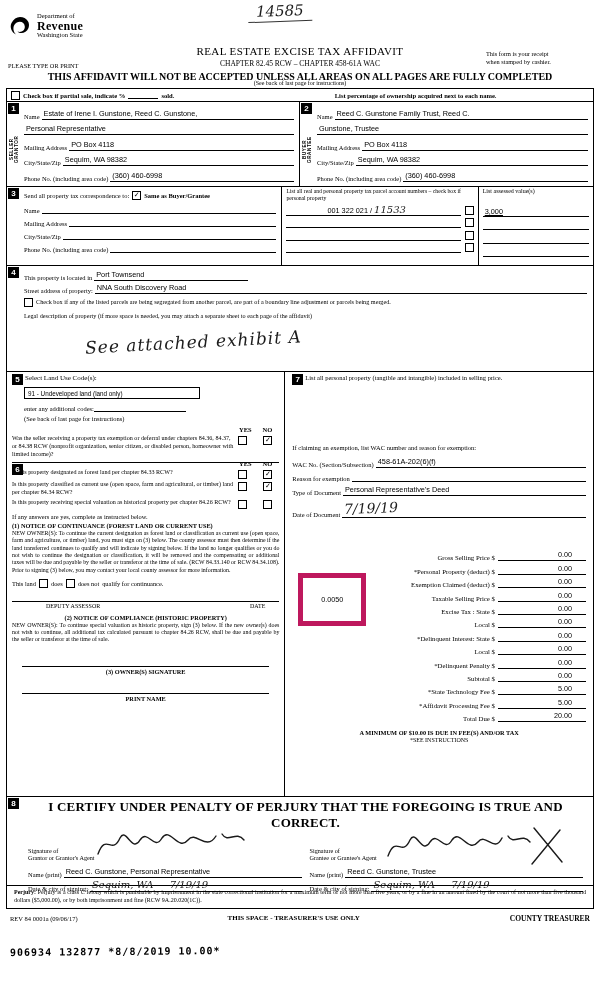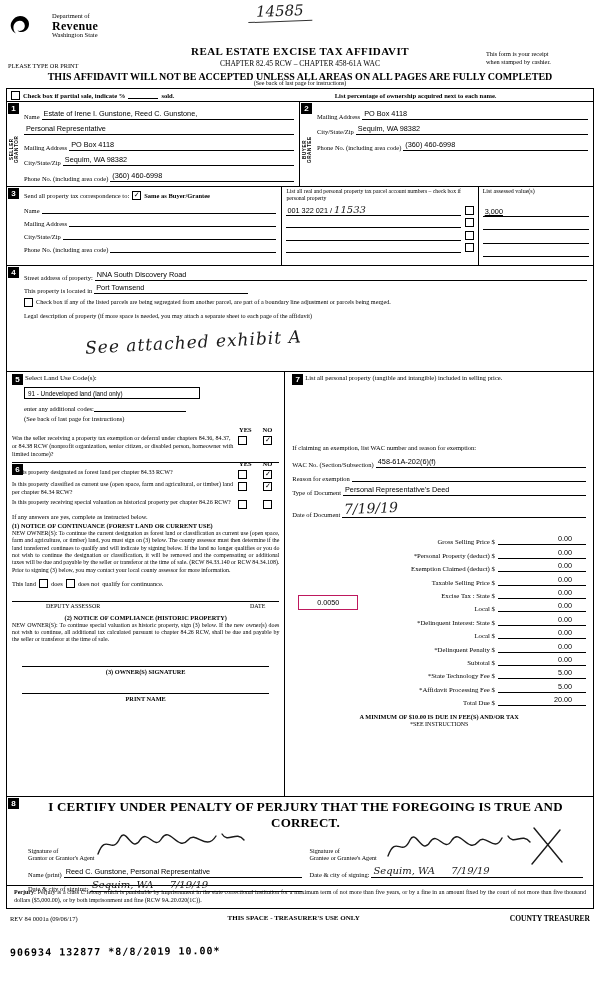--- a/index.html
+++ b/index.html
@@ -1,31 +1,31 @@
 <!DOCTYPE html>
 <html><head>
 <meta charset="utf-8">
 <style>
   html,body{margin:0;padding:0;background:#fff;}
   .page{position:relative;width:600px;height:984px;background:#fff;color:#000;
         font-family:"Liberation Serif",serif;overflow:hidden;margin:0 auto;}
-  .sans{font-family:"Liberation Sans",sans-serif;}
+  .sans{font-family:"Liberation Sans",sans-serif;margin-left:40px;}
   .hand{font-family:"DejaVu Serif",serif;font-style:italic;color:#1c1c1c;}
   .b{font-weight:bold;}
   
   .hdr{position:relative;height:88px;}
-  .logo{position:absolute;left:8px;top:13px;display:flex;gap:20px;align-items:center;}
+  .logo{position:absolute;left:8px;top:13px;display:flex;gap:5px;align-items:flex-end;}
   .logo-text{line-height:1.05;}
   .lt1{font-size:6.5px;}
   .lt2{font-size:12px;font-weight:bold;letter-spacing:.3px;}
   .lt3{font-size:6.5px;}
   .top-num{position:absolute;left:248px;top:2px;font-size:15px;transform:rotate(-2deg);
            border-bottom:1.5px solid #333;padding:0 8px 1px;}
   .title{position:absolute;left:0;right:0;top:45px;text-align:center;font-size:11px;
-         font-weight:bold;letter-spacing:.4px;}
+         font-weight:normal;letter-spacing:.4px;}
   .chapter{position:absolute;left:0;right:0;top:59px;text-align:center;font-size:7.5px;}
   .receipt{position:absolute;right:10px;top:50px;font-size:6.3px;line-height:1.3;width:104px;}
   .ptype{position:absolute;left:8px;top:62px;font-size:6.3px;}
   .warn{position:absolute;left:0;right:0;top:71px;text-align:center;font-size:10px;font-weight:bold;}
   .seeback{position:absolute;left:0;right:0;top:80px;text-align:center;font-size:6px;}
   
   .formbox{margin:0 6px;border:1.5px solid #000;}
   .cb{display:inline-block;width:7px;height:7px;border:1px solid #000;font-size:7px;
       line-height:7px;text-align:center;vertical-align:-1px;background:#fff;flex:none;overflow:visible;}
   .numbox{position:absolute;width:11px;height:11px;background:#000;color:#fff;
@@ -97,27 +97,27 @@
   .csig{border-top:1px solid #000;text-align:center;font-weight:bold;font-size:6.3px;
         padding-top:1px;margin:22px 10px 0;}
   
   .sec7head{width:250px;}
   .gap1{height:58px;}
   .exm{font-size:6.5px;margin-bottom:3px;}
   .midR .fld{height:14px;}
   .reasonval{font:10px "Liberation Sans",sans-serif;margin:4px 0 6px 2px;}
   .datefld{height:22px !important;}
   .handdate{font-size:14px;transform:rotate(-2deg);display:inline-block;}
-  .feewrap{margin-top:14px;}
+  .feewrap{margin-top:30px;}
   .fee{display:flex;align-items:flex-end;height:13.4px;position:relative;}
   .fl{flex:1;text-align:right;font-size:6.8px;padding-right:3px;}
   .fa{flex:none;width:88px;border-bottom:1px solid #000;text-align:right;
       font:7.2px "Liberation Sans",sans-serif;padding:0 14px 1px 0;box-sizing:border-box;}
-  .rate{position:absolute;left:6px;bottom:2px;border:1px solid #be185d;width:58px;text-align:center;
-        font:7.2px "Liberation Sans",sans-serif;padding:2px 0;}
+  .rate{position:absolute;left:6px;bottom:2px;border:5px solid #be185d;width:58px;text-align:center;
+        font:7.2px "Liberation Sans",sans-serif;padding:17px 0;}
   .minnote{text-align:center;font-weight:bold;font-size:6.3px;margin-top:7px;}
   .seeinstr{text-align:center;font-size:6px;margin-top:1px;}
   
   .sec8{position:relative;height:88px;padding:2px 6px 2px 17px;box-sizing:border-box;}
   .sec8 .numbox{left:1px;top:1px;}
   .cert{text-align:center;font-weight:bold;font-size:13px;letter-spacing:.2px;}
   .s8grid{display:flex;margin-top:1px;}
   .s8col{width:50%;position:relative;padding:0 4px;box-sizing:border-box;}
   .sigrow{display:flex;align-items:flex-end;height:32px;}
   .siglabel{font-size:6.2px;line-height:1.25;padding-bottom:2px;}
@@ -198,20 +198,27 @@
             <span class="val">(360) 460-6998</span>
           </div>
       </div>
       <div class="party">
         <div class="numbox">2</div>
         <div class="vlab">
           <span>BUYER</span>
           <span>GRANTEE</span>
         </div>
         <div class="fld">
+            <span class="lab">Name</span>
+            <span class="val">Reed C. Gunstone Family Trust, Reed C.</span>
+          </div>
+        <div class="fld">
+            <span class="val">Gunstone, Trustee</span>
+          </div>
+        <div class="fld">
             <span class="lab">Mailing Address</span>
             <span class="val">PO Box 4118</span>
           </div>
         <div class="fld">
             <span class="lab">City/State/Zip</span>
             <span class="val">Sequim, WA 98382</span>
           </div>
         <div class="fld">
             <span class="lab">Phone No. (including area code)</span>
             <span class="val">(360) 460-6998</span>
@@ -271,26 +278,26 @@
         <div class="arow">3,000</div>
         <div class="arow"></div>
         <div class="arow"></div>
         <div class="arow"></div>
       </div>
     </div>
 
     <div class="sec4">
       <div class="numbox">4</div>
       <div class="fld">
+          <span class="lab">This property is located in</span>
+          <span class="val" style="flex:0 0 150px">Port Townsend</span>
+        </div>
+      <div class="fld">
           <span class="lab">Street address of property:</span>
           <span class="val">NNA South Discovery Road</span>
-        </div>
-      <div class="fld">
-          <span class="lab">This property is located in</span>
-          <span class="val" style="flex:0 0 150px">Port Townsend</span>
         </div>
       <div style="display:flex;align-items:flex-start;gap:3px;margin-top:4px;">
         <span class="cb"></span>
         <span class="smalltxt">Check box if any of the listed parcels are being segregated from another parcel, are part of a boundary line adjustment or parcels being merged.</span>
       </div>
       <div class="smalltxt" style="margin-top:5px">Legal description of property (if more space is needed, you may attach a separate sheet to each page of the affidavit)</div>
       <div class="handbig hand">See attached exhibit A</div>
     </div>
 
     <div class="mid">
@@ -483,20 +490,24 @@
           <svg class="sigart" style="left:78px;" width="190" height="48" viewBox="0 0 190 48">
             <path d="M4,32 C12,10 18,34 26,16 C32,4 38,32 46,18 C54,6 60,30 68,16 C76,4 84,30 94,18 C102,8 110,30 118,14 M124,12 C130,22 138,8 146,18 M150,4 L178,38 M176,6 L148,40" fill="none" stroke="#1a1a1a" stroke-width="1.4" stroke-linecap="round"></path>
           </svg>
           <div class="sigrow">
             <div class="siglabel">
               <div>Signature of</div>
               <div>Grantee or Grantee's Agent</div>
             </div>
           </div>
           <div class="fld">
+              <span class="lab">Name (print)</span>
+              <span class="val">Reed C. Gunstone, Trustee</span>
+            </div>
+          <div class="fld">
               <span class="lab">Date &amp; city of signing:</span>
             <span class="val">
               <span class="hand" style="font-size:10px">Sequim, WA</span>
               <span class="hand" style="font-size:10px;margin-left:14px">7/19/19</span>
             </span>
           </div>
         </div>
       </div>
     </div>
 

